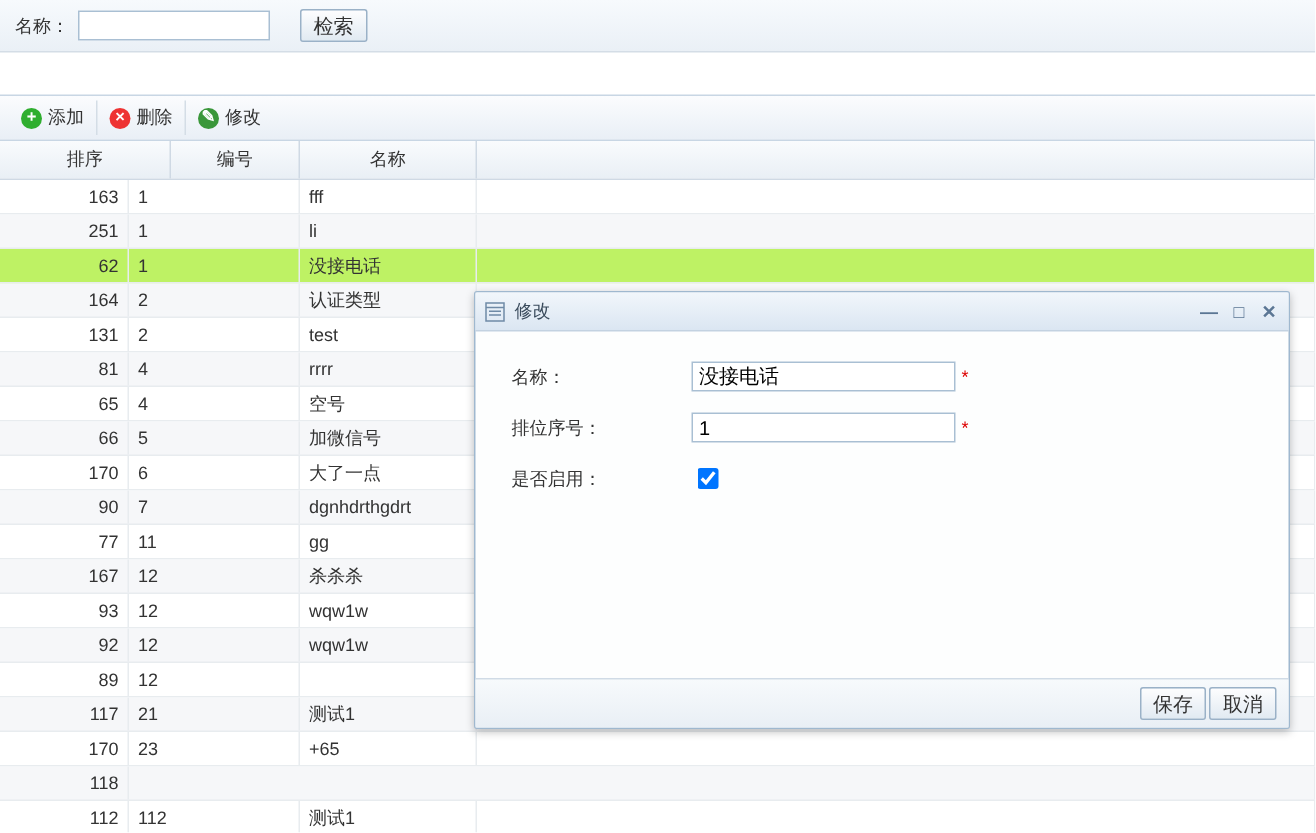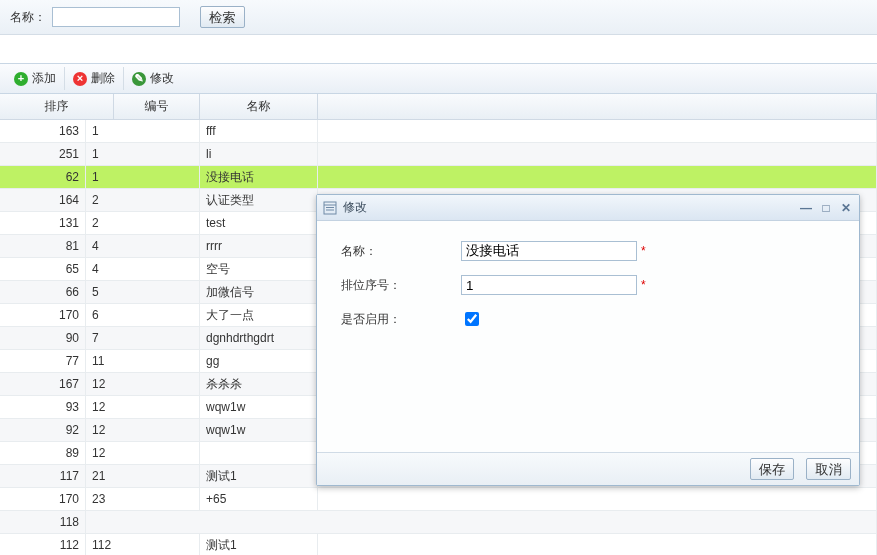--- a/index.html
+++ b/index.html
@@ -129,21 +129,21 @@
     border: 1px solid #a9bfd3; padding: 1px 4px;
   }
   .req { color: #d00; margin-left: 4px; }
   .checkbox {
     width: 14px; height: 14px;
   }
   .dlg-foot {
     border-top: 1px solid #d0dbe6;
     background: linear-gradient(#f7fafc, #e9eff5);
     padding: 5px 8px;
-    display: flex; justify-content: flex-end; gap: 12px;
+    display: flex; justify-content: flex-end; gap: 2px;
   }
   .panel-icon svg { display: block; }
 </style>
 </head>
 <body>
 
 <div class="page">
 
   <div class="search-bar">
     <label>名称：</label>

